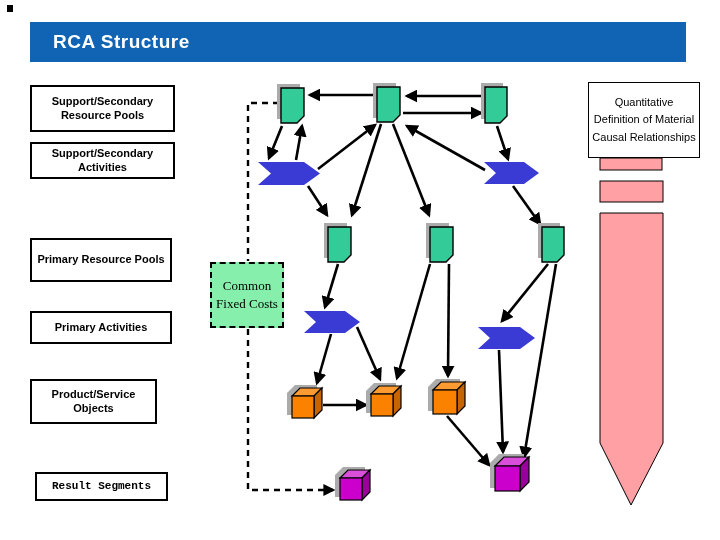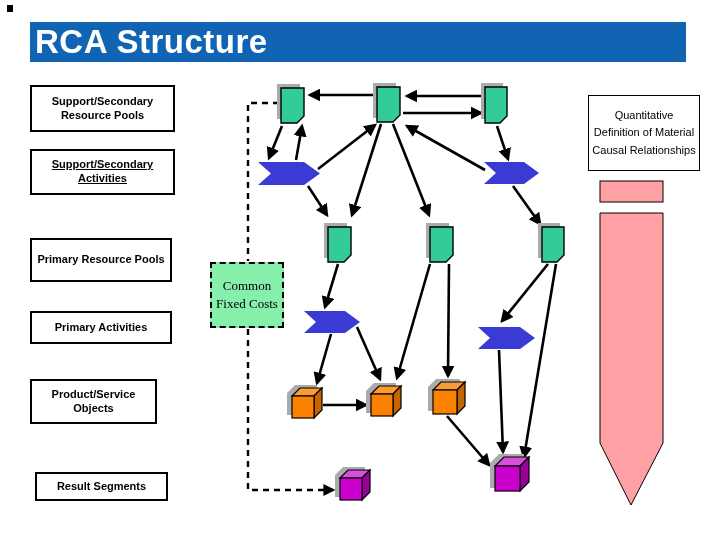--- a/index.html
+++ b/index.html
@@ -1,35 +1,35 @@
 <!DOCTYPE html>
 <html style="--title-bar: #1164B4; --pool-green: #33CC99; --activity-blue: #3A3AD4; --object-orange: #FB8200; --object-orange-top: #FD9B33; --object-orange-side: #C66400; --segment-magenta: #CC00CC; --segment-magenta-top: #D94FD9; --segment-magenta-side: #990099; --causal-pink: #FFA0A5; --shadow-gray: #ABABAB;"><head>
 <meta charset="utf-8">
 <style>
   html,body{margin:0;padding:0;background:#fff;}
   .slide{position:relative;width:720px;height:540px;background:#ffffff;
          font-family:"Liberation Sans",sans-serif;overflow:hidden;}
   .corner-mark{position:absolute;left:7px;top:5px;width:6px;height:7px;background:#000;}
   .titlebar{position:absolute;left:30px;top:22px;width:656px;height:40px;
             background:var(--title-bar,#1164B4);color:#fff;font-weight:bold;
-            font-size:33px;letter-spacing:.5px;display:flex;align-items:center;
-            padding-left:5px;box-sizing:border-box;}
+            font-size:19px;letter-spacing:.5px;display:flex;align-items:center;
+            padding-left:23px;box-sizing:border-box;}
   .lbl{position:absolute;background:#fff;border:2px solid #000;box-sizing:border-box;
        display:flex;align-items:center;justify-content:center;text-align:center;
        font-weight:bold;font-size:11px;line-height:1.25;color:#000;padding:1px;}
   .lbl-1{left:30px;top:85px;width:145px;height:47px;}
-  .lbl-2{left:30px;top:149px;width:145px;height:46px;text-decoration:underline;}
+  .lbl-2{left:30px;top:142px;width:145px;height:37px;}
   .lbl-3{left:30px;top:238px;width:142px;height:44px;}
   .lbl-4{left:30px;top:311px;width:142px;height:33px;}
   .lbl-5{left:30px;top:379px;width:127px;height:45px;}
-  .lbl-6{left:35px;top:472px;width:133px;height:29px;}
+  .lbl-6{left:35px;top:472px;width:133px;height:29px;font-family:Liberation Mono, monospace;}
   .quant{position:absolute;left:588px;top:82px;width:112px;height:76px;
          background:#fff;border:1px solid #000;box-sizing:border-box;
          font-size:11px;line-height:1.55;text-align:center;color:#000;
-         display:flex;align-items:center;justify-content:center;padding:2px;margin-top:13px;}
+         display:flex;align-items:center;justify-content:center;padding:2px;}
   .cfc{position:absolute;left:210px;top:262px;width:74px;height:66px;
        background:#86efac;border:2px dashed #000;box-sizing:border-box;
        font-family:"Liberation Serif",serif;font-size:13px;line-height:1.35;
        text-align:center;color:#000;display:flex;align-items:center;justify-content:center;}
   .diagram{position:absolute;left:0;top:0;}
 </style>
 </head>
 <body>
 
 <div class="slide">

